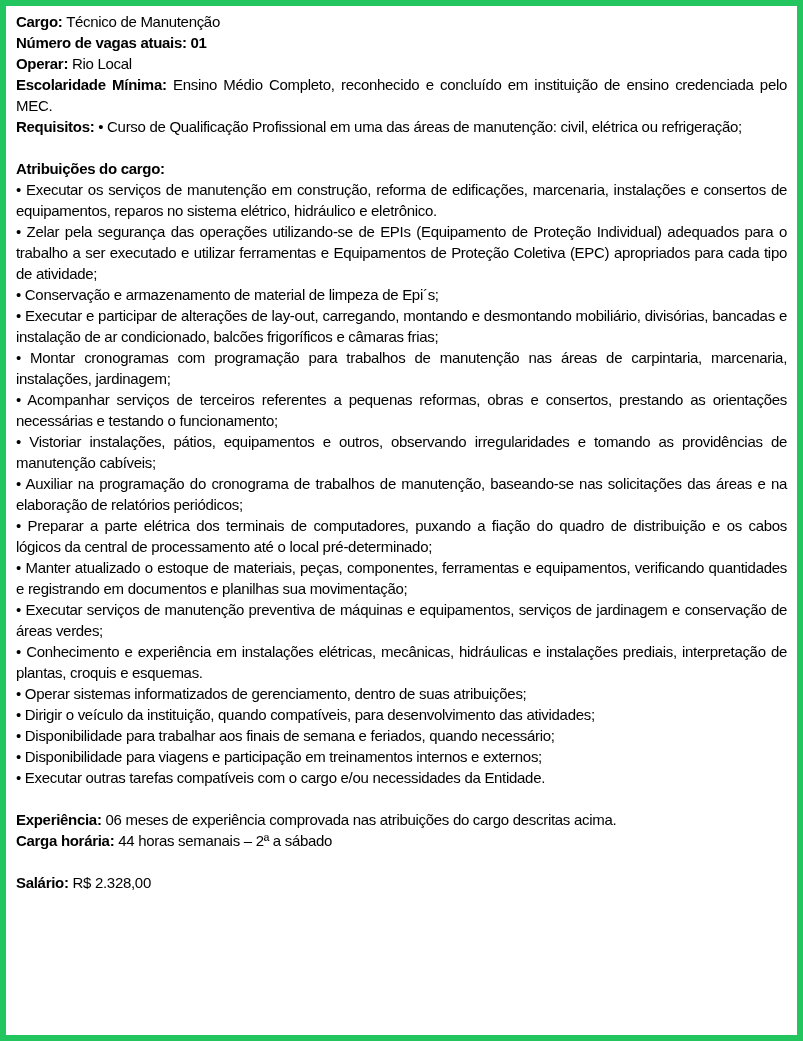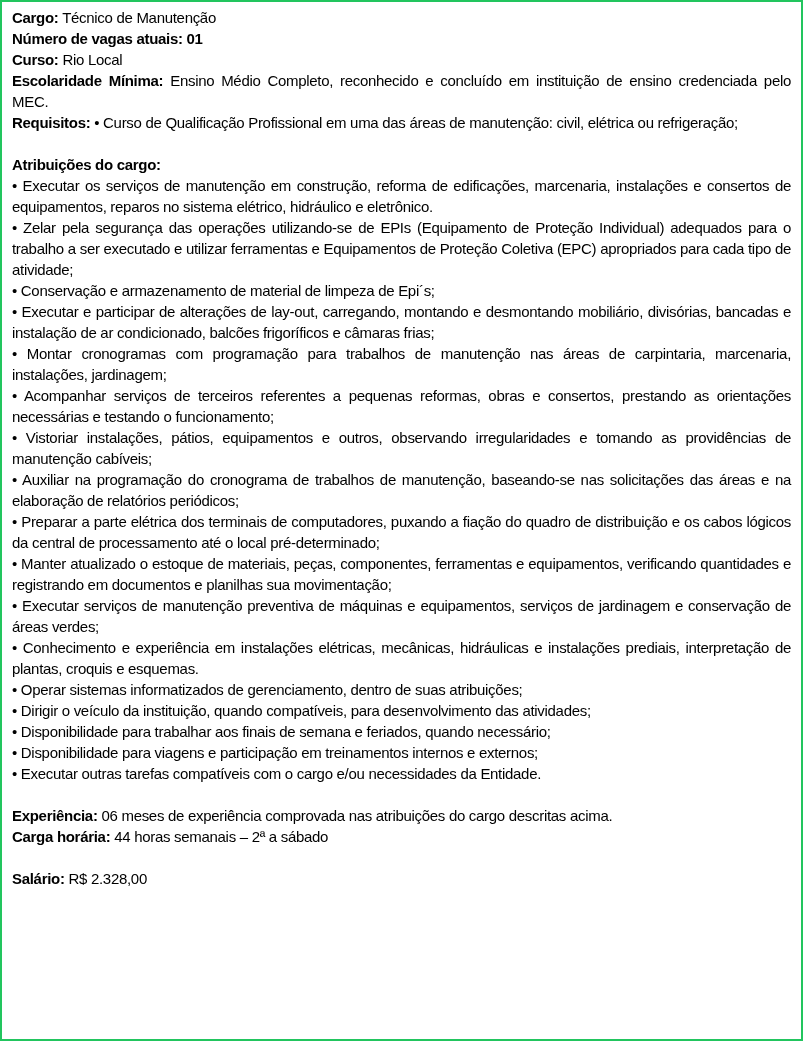--- a/index.html
+++ b/index.html
@@ -4,21 +4,21 @@
 <style>
   html, body {
     margin: 0;
     padding: 0;
     background: #ffffff;
   }
   .page {
     width: 803px;
     height: 1041px;
     box-sizing: border-box;
-    border: 2px solid #22c55e;
+    border: 6px solid #22c55e;
     background: #ffffff;
     padding: 5px 10px 0 10px;
     overflow: hidden;
     font-family: "Liberation Sans", "DejaVu Sans", sans-serif;
     font-size: 15px;
     letter-spacing: -0.3px;
     line-height: 21px;
     color: #000000;
   }
   .doc-body p.line {
@@ -33,21 +33,21 @@
     font-weight: bold;
   }
 </style>
 </head>
 <body>
 
 <div class="page">
   <div class="doc-body" id="doc-body">
       <p class="line"><b class="lbl">Cargo:</b> <span>Técnico de Manutenção</span></p>
       <p class="line"><b class="lbl">Número de vagas atuais: 01</b></p>
-      <p class="line"><b class="lbl">Curso:</b> <span>Rio Local</span></p>
+      <p class="line"><b class="lbl">Operar:</b> <span>Rio Local</span></p>
       <p class="line"><b class="lbl">Escolaridade Mínima:</b> <span>Ensino Médio Completo, reconhecido e concluído em instituição de ensino credenciada pelo MEC.</span></p>
       <p class="line"><b class="lbl">Requisitos:</b> <span>• Curso de Qualificação Profissional em uma das áreas de manutenção: civil, elétrica ou refrigeração;</span></p>
       <p class="line blank">&nbsp;</p>
       <p class="line"><b class="lbl">Atribuições do cargo:</b></p>
       <p class="line"><span>• Executar os serviços de manutenção em construção, reforma de edificações, marcenaria, instalações e consertos de equipamentos, reparos no sistema elétrico, hidráulico e eletrônico.</span></p>
       <p class="line"><span>• Zelar pela segurança das operações utilizando-se de EPIs (Equipamento de Proteção Individual) adequados para o trabalho a ser executado e utilizar ferramentas e Equipamentos de Proteção Coletiva (EPC) apropriados para cada tipo de atividade;</span></p>
       <p class="line"><span>• Conservação e armazenamento de material de limpeza de Epi´s;</span></p>
       <p class="line"><span>• Executar e participar de alterações de lay-out, carregando, montando e desmontando mobiliário, divisórias, bancadas e instalação de ar condicionado, balcões frigoríficos e câmaras frias;</span></p>
       <p class="line"><span>• Montar cronogramas com programação para trabalhos de manutenção nas áreas de carpintaria, marcenaria, instalações, jardinagem;</span></p>
       <p class="line"><span>• Acompanhar serviços de terceiros referentes a pequenas reformas, obras e consertos, prestando as orientações necessárias e testando o funcionamento;</span></p>

